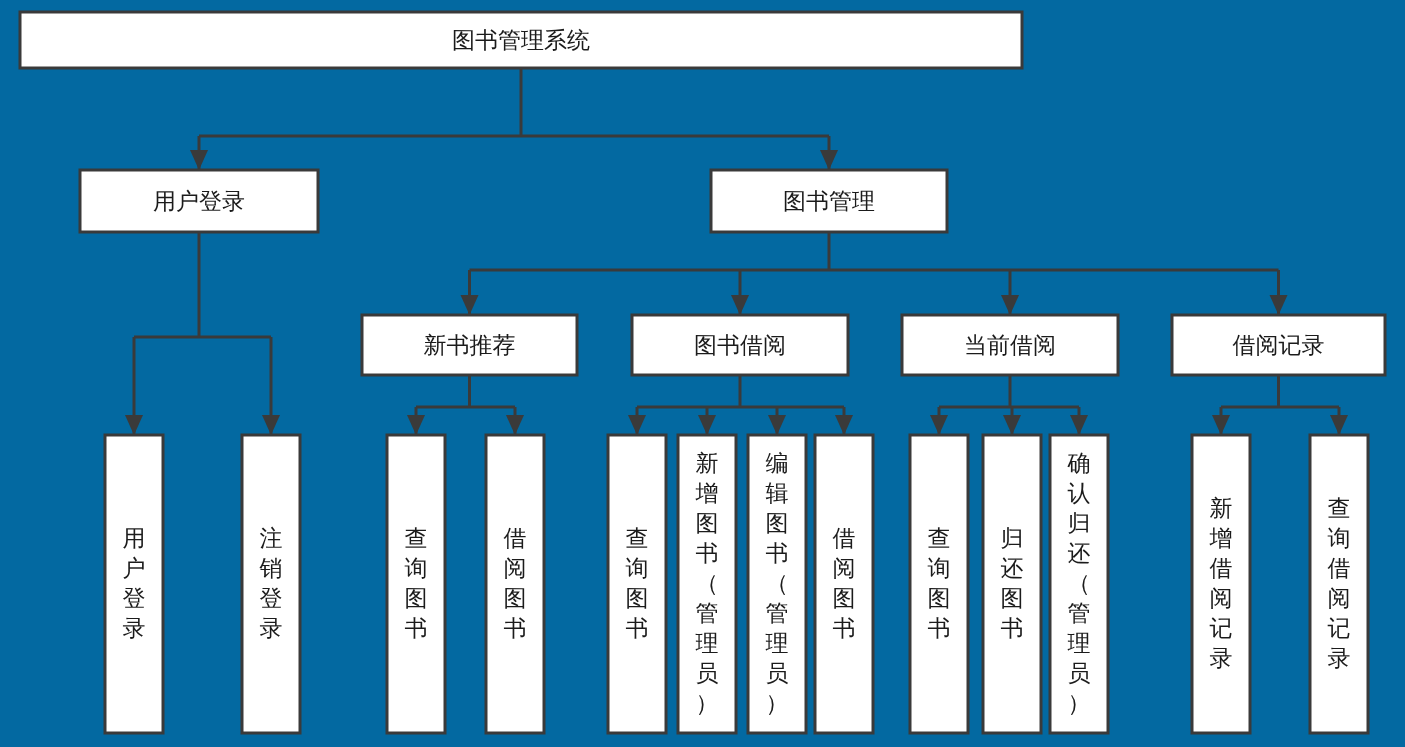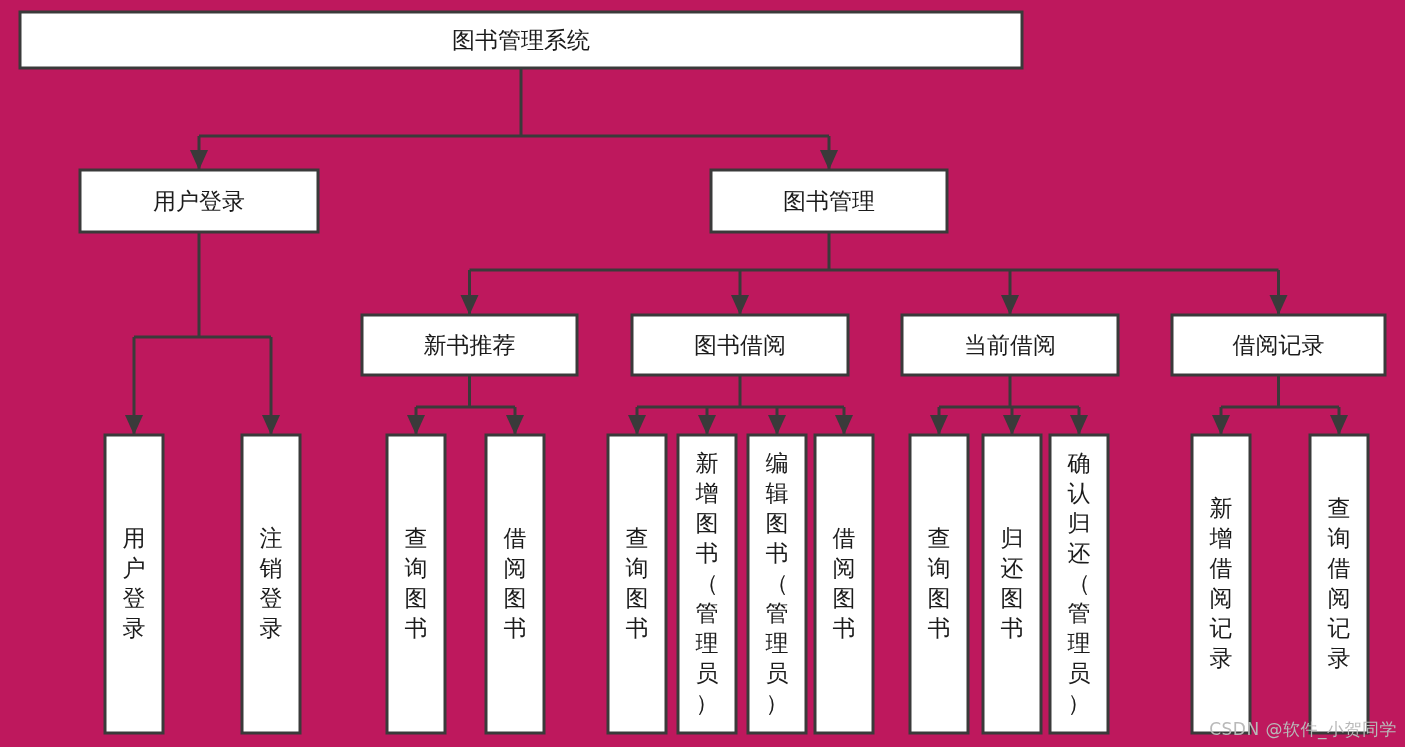--- a/index.html
+++ b/index.html
@@ -10,21 +10,21 @@
   body {
     width: 1405px;
     height: 747px;
     font-family: "DejaVu Sans", "Liberation Sans", sans-serif;
     overflow: hidden;
   }
   #diagram-root {
     position: relative;
     width: 1405px;
     height: 747px;
-    background: #be185d;
+    background: #0369a1;
   }
   svg.flow {
     position: absolute;
     left: 0;
     top: 0;
     width: 1405px;
     height: 747px;
   }
   .node-box {
     fill: #ffffff;
@@ -212,14 +212,13 @@
         <g>
           <rect x="1192" y="435" width="58" height="298" class="node-box"></rect>
           <text x="1221" y="0" class="node-label label-v"><tspan x="1221" y="509">新</tspan><tspan x="1221" y="539">增</tspan><tspan x="1221" y="569">借</tspan><tspan x="1221" y="599">阅</tspan><tspan x="1221" y="629">记</tspan><tspan x="1221" y="659">录</tspan></text>
         </g>
         <g>
           <rect x="1310" y="435" width="58" height="298" class="node-box"></rect>
           <text x="1339" y="0" class="node-label label-v"><tspan x="1339" y="509">查</tspan><tspan x="1339" y="539">询</tspan><tspan x="1339" y="569">借</tspan><tspan x="1339" y="599">阅</tspan><tspan x="1339" y="629">记</tspan><tspan x="1339" y="659">录</tspan></text>
         </g>
       </g>
   </svg>
-  <div class="watermark">CSDN @软件_小贺同学</div>
 </div>
 
 </body></html>

